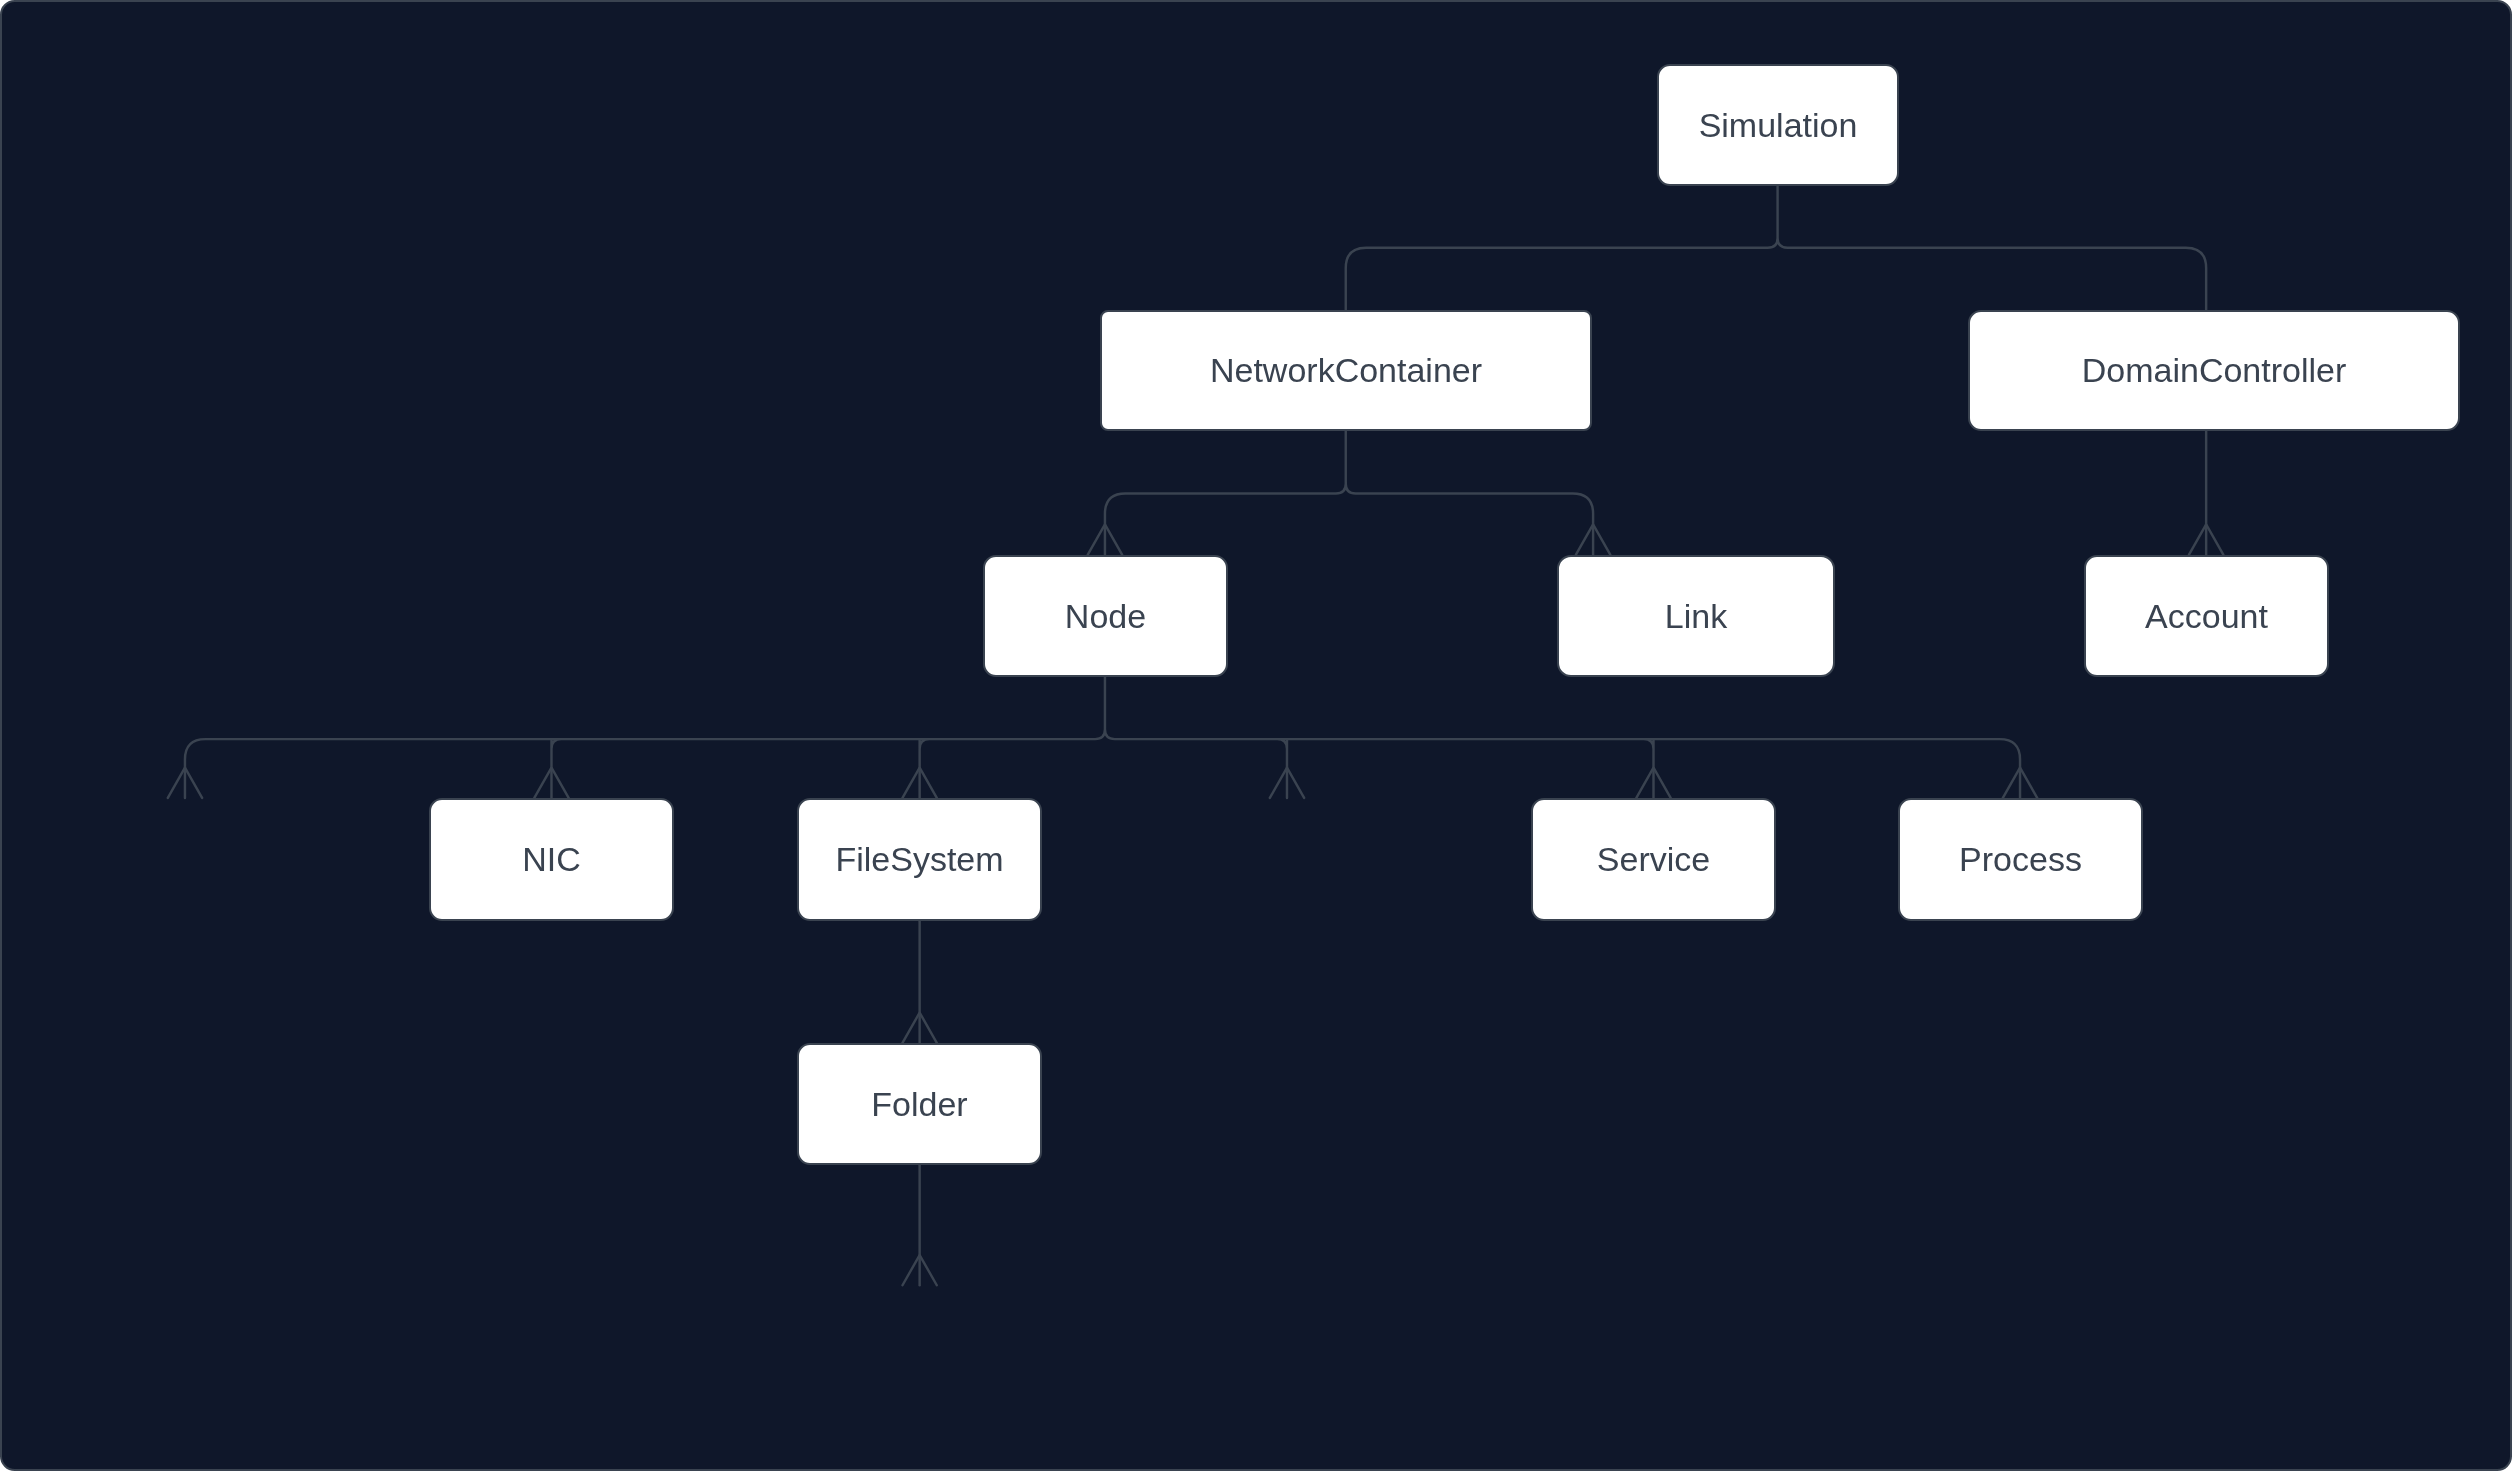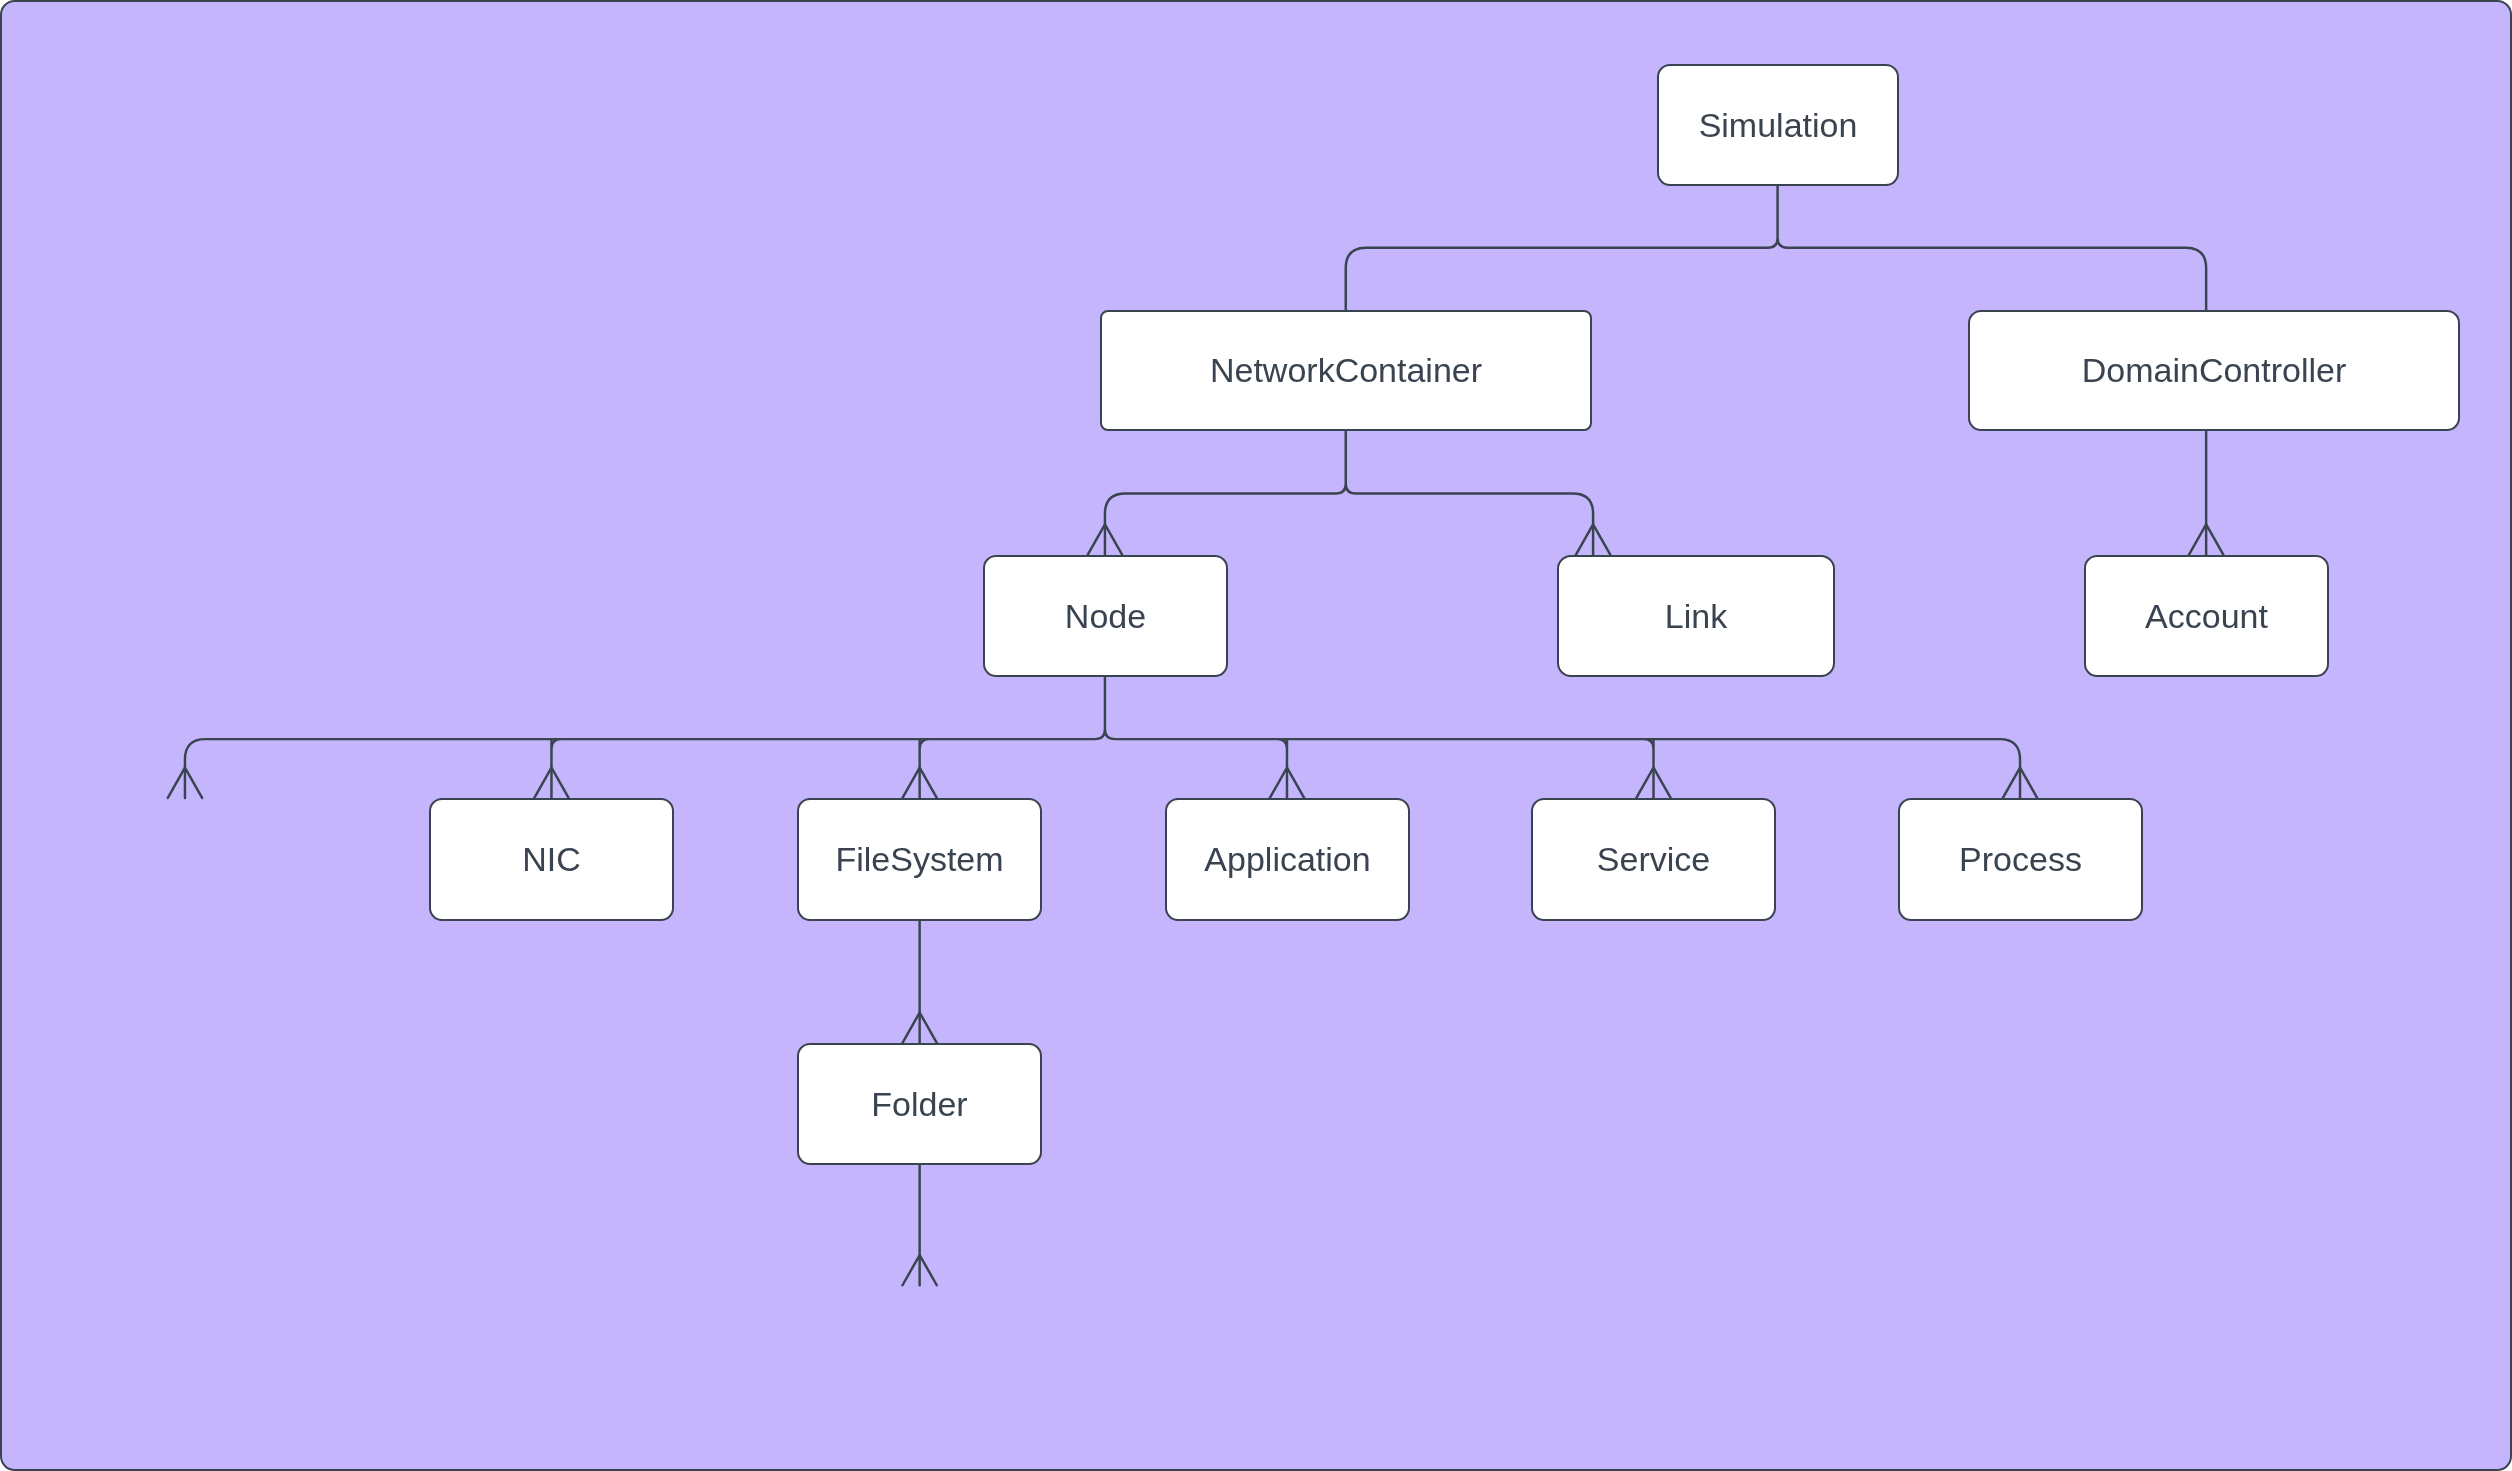--- a/index.html
+++ b/index.html
@@ -1,21 +1,21 @@
 <!DOCTYPE html>
 <html style="font-size:13px"><head>
 <meta charset="utf-8">
 <style>
   html, body { margin: 0; padding: 0; background: #ffffff; }
   .canvas {
     position: relative;
     width: 2512px;
     height: 1471px;
     box-sizing: border-box;
-    background: #c4b5fd;
+    background: #0f172a;
     border: 2.4px solid #3a4350;
     border-radius: 14.7px;
     overflow: hidden;
     font-family: "Liberation Sans", sans-serif;
   }
   .edges {
     position: absolute;
     left: 0; top: 0;
     width: 2512px; height: 1471px;
   }
@@ -110,23 +110,20 @@
 
 
   <div class="node" style="left:427px; top:796px; width:245px; height:123px;">
     <span class="label">NIC</span>
   </div>
 
   <div class="node" style="left:795px; top:796px; width:245px; height:123px;">
     <span class="label">FileSystem</span>
   </div>
 
-  <div class="node" style="left:1163px; top:796px; width:245px; height:123px;">
-    <span class="label">Application</span>
-  </div>
 
   <div class="node" style="left:1529px; top:796px; width:245px; height:123px;">
     <span class="label">Service</span>
   </div>
 
   <div class="node" style="left:1896px; top:796px; width:245px; height:123px;">
     <span class="label">Process</span>
   </div>
 
   <div class="node" style="left:795px; top:1041px; width:245px; height:122px;">

